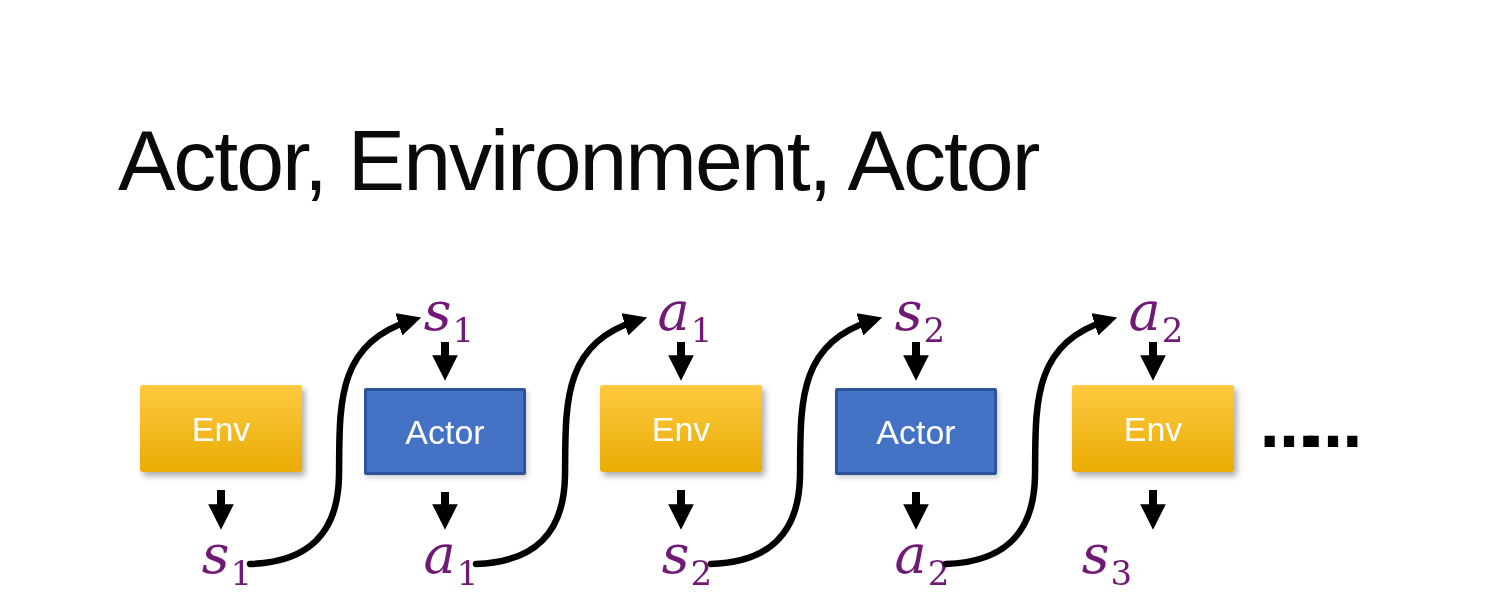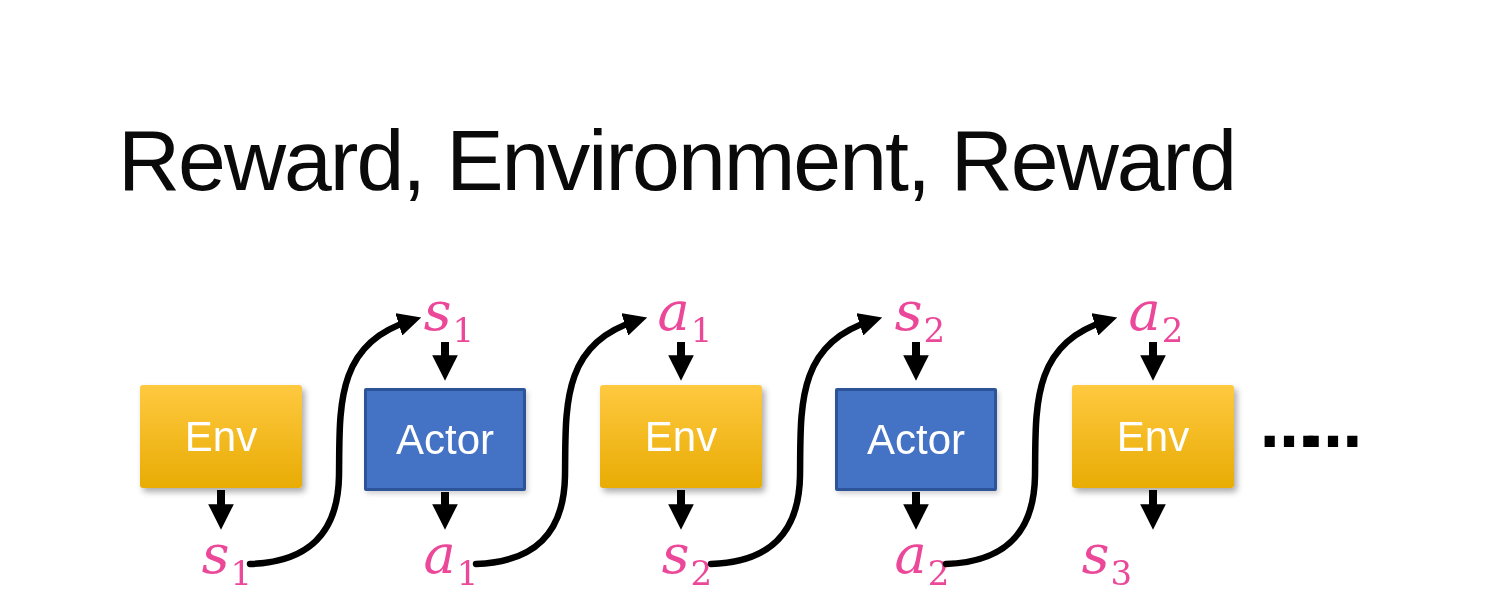--- a/index.html
+++ b/index.html
@@ -21,42 +21,42 @@
     font-family:"Liberation Sans",sans-serif;
   }
   .slide-title{
     position:absolute;left:118px;top:117px;margin:0;
     font-size:86px;font-weight:300;letter-spacing:-2px;
     line-height:1;color:var(--title-color);
     font-family:"Liberation Sans",sans-serif;
     white-space:nowrap;
   }
   .box{
-    position:absolute;width:162px;height:103px;
+    position:absolute;width:162px;height:87px;
     display:flex;align-items:center;justify-content:center;
     color:var(--box-text);
-    font-size:42px;line-height:1;
+    font-size:34px;line-height:1;
     box-sizing:border-box;
   }
   .box.env{
     background:linear-gradient(180deg,var(--env-top) 0%,var(--env-bottom) 100%);
     border-radius:3px;
     box-shadow:3px 4px 6px rgba(0,0,0,0.33);
   }
   .box.actor{
     background:var(--actor-fill);
     border:3px solid var(--actor-border);
     border-radius:2px;
     box-shadow:2px 3px 5px rgba(0,0,0,0.18);
   }
   .mlabel{
     position:absolute;
     transform:translateX(-50%);
     font-family:"DejaVu Serif",serif;
-    font-size:54px;line-height:1;color:#ec4899;
+    font-size:54px;line-height:1;color:#701a75;
     white-space:nowrap;
   }
   .mlabel i{font-style:italic;}
   .mlabel sub{
     font-style:normal;
     font-size:34px;
     vertical-align:-12px;
     line-height:0;
     margin-left:1px;
   }
@@ -69,21 +69,21 @@
   }
   svg.arrows{position:absolute;left:0;top:0;pointer-events:none;}
   .arrow-line{stroke:var(--arrow);fill:none;}
   .arrow-head{fill:var(--arrow);}
 </style>
 </head>
 <body>
 
 <div class="slide">
 
-  <h1 class="slide-title">Reward, Environment, Reward</h1>
+  <h1 class="slide-title">Actor, Environment, Actor</h1>
 
   <div class="box env" style="left:140px;top:385px;">
     <span>Env</span>
   </div>
   <div class="box actor" style="left:364px;top:388px;">
     <span>Actor</span>
   </div>
   <div class="box env" style="left:600px;top:385px;">
     <span>Env</span>
   </div>

